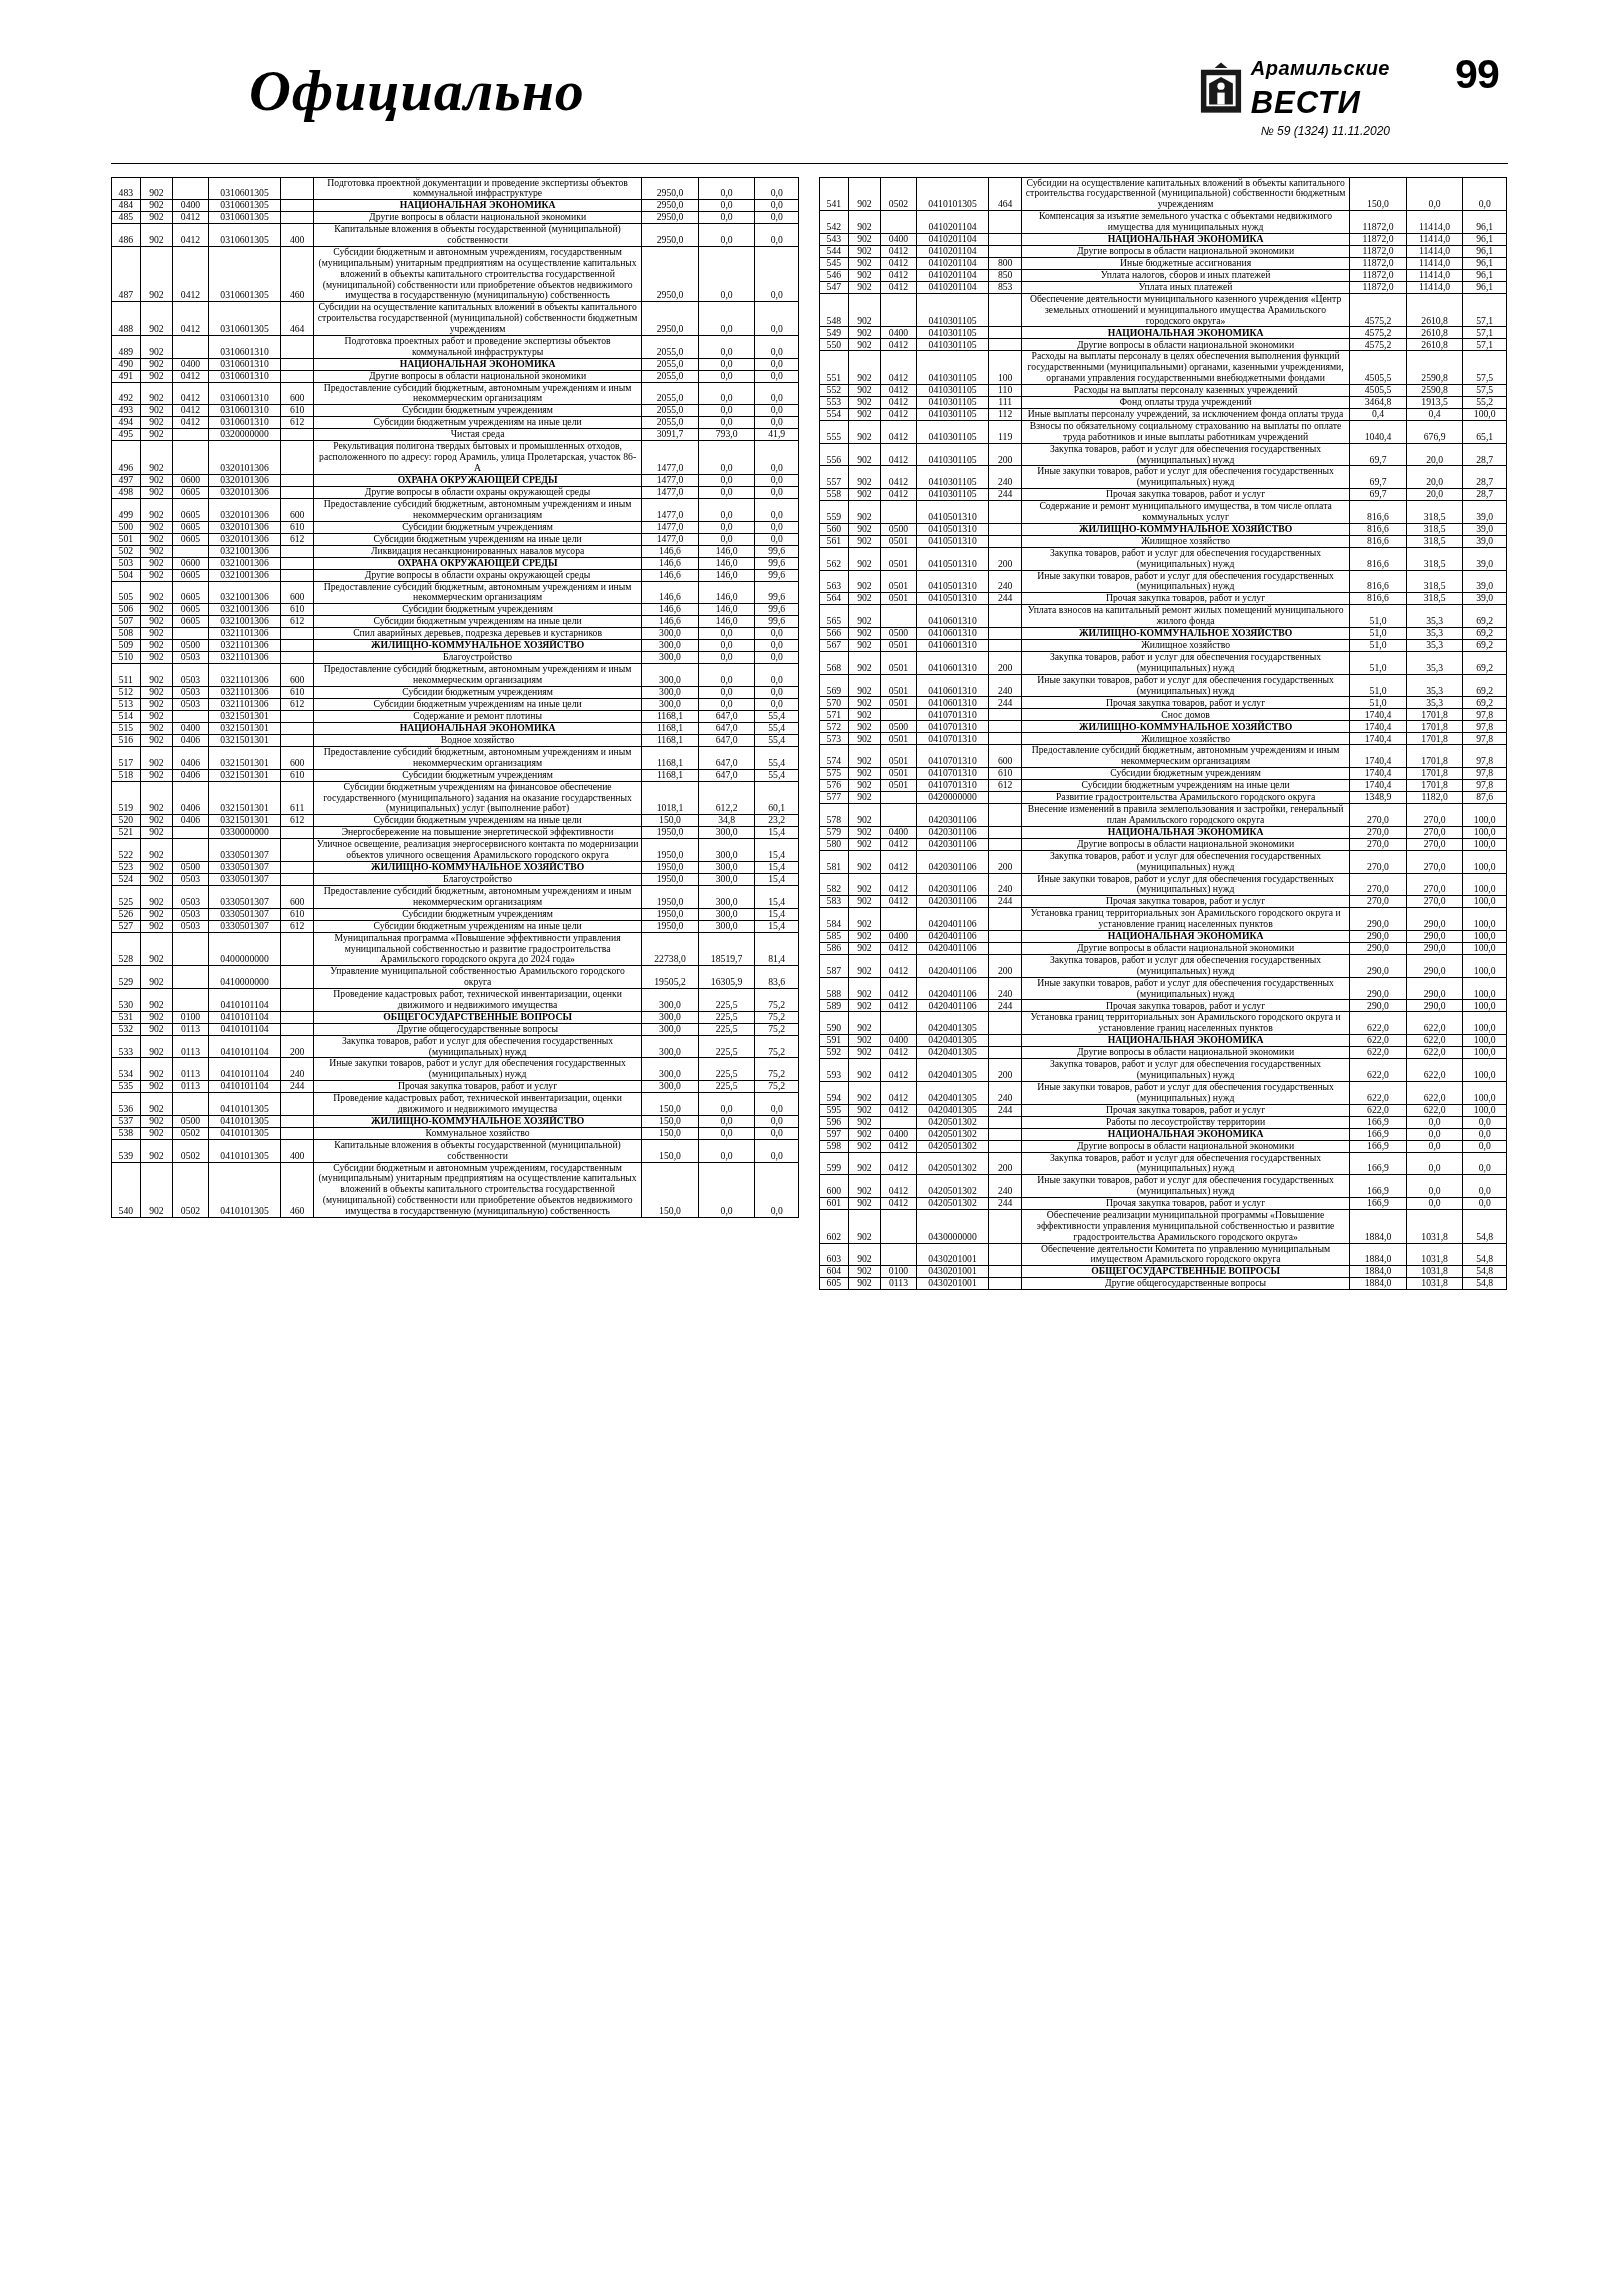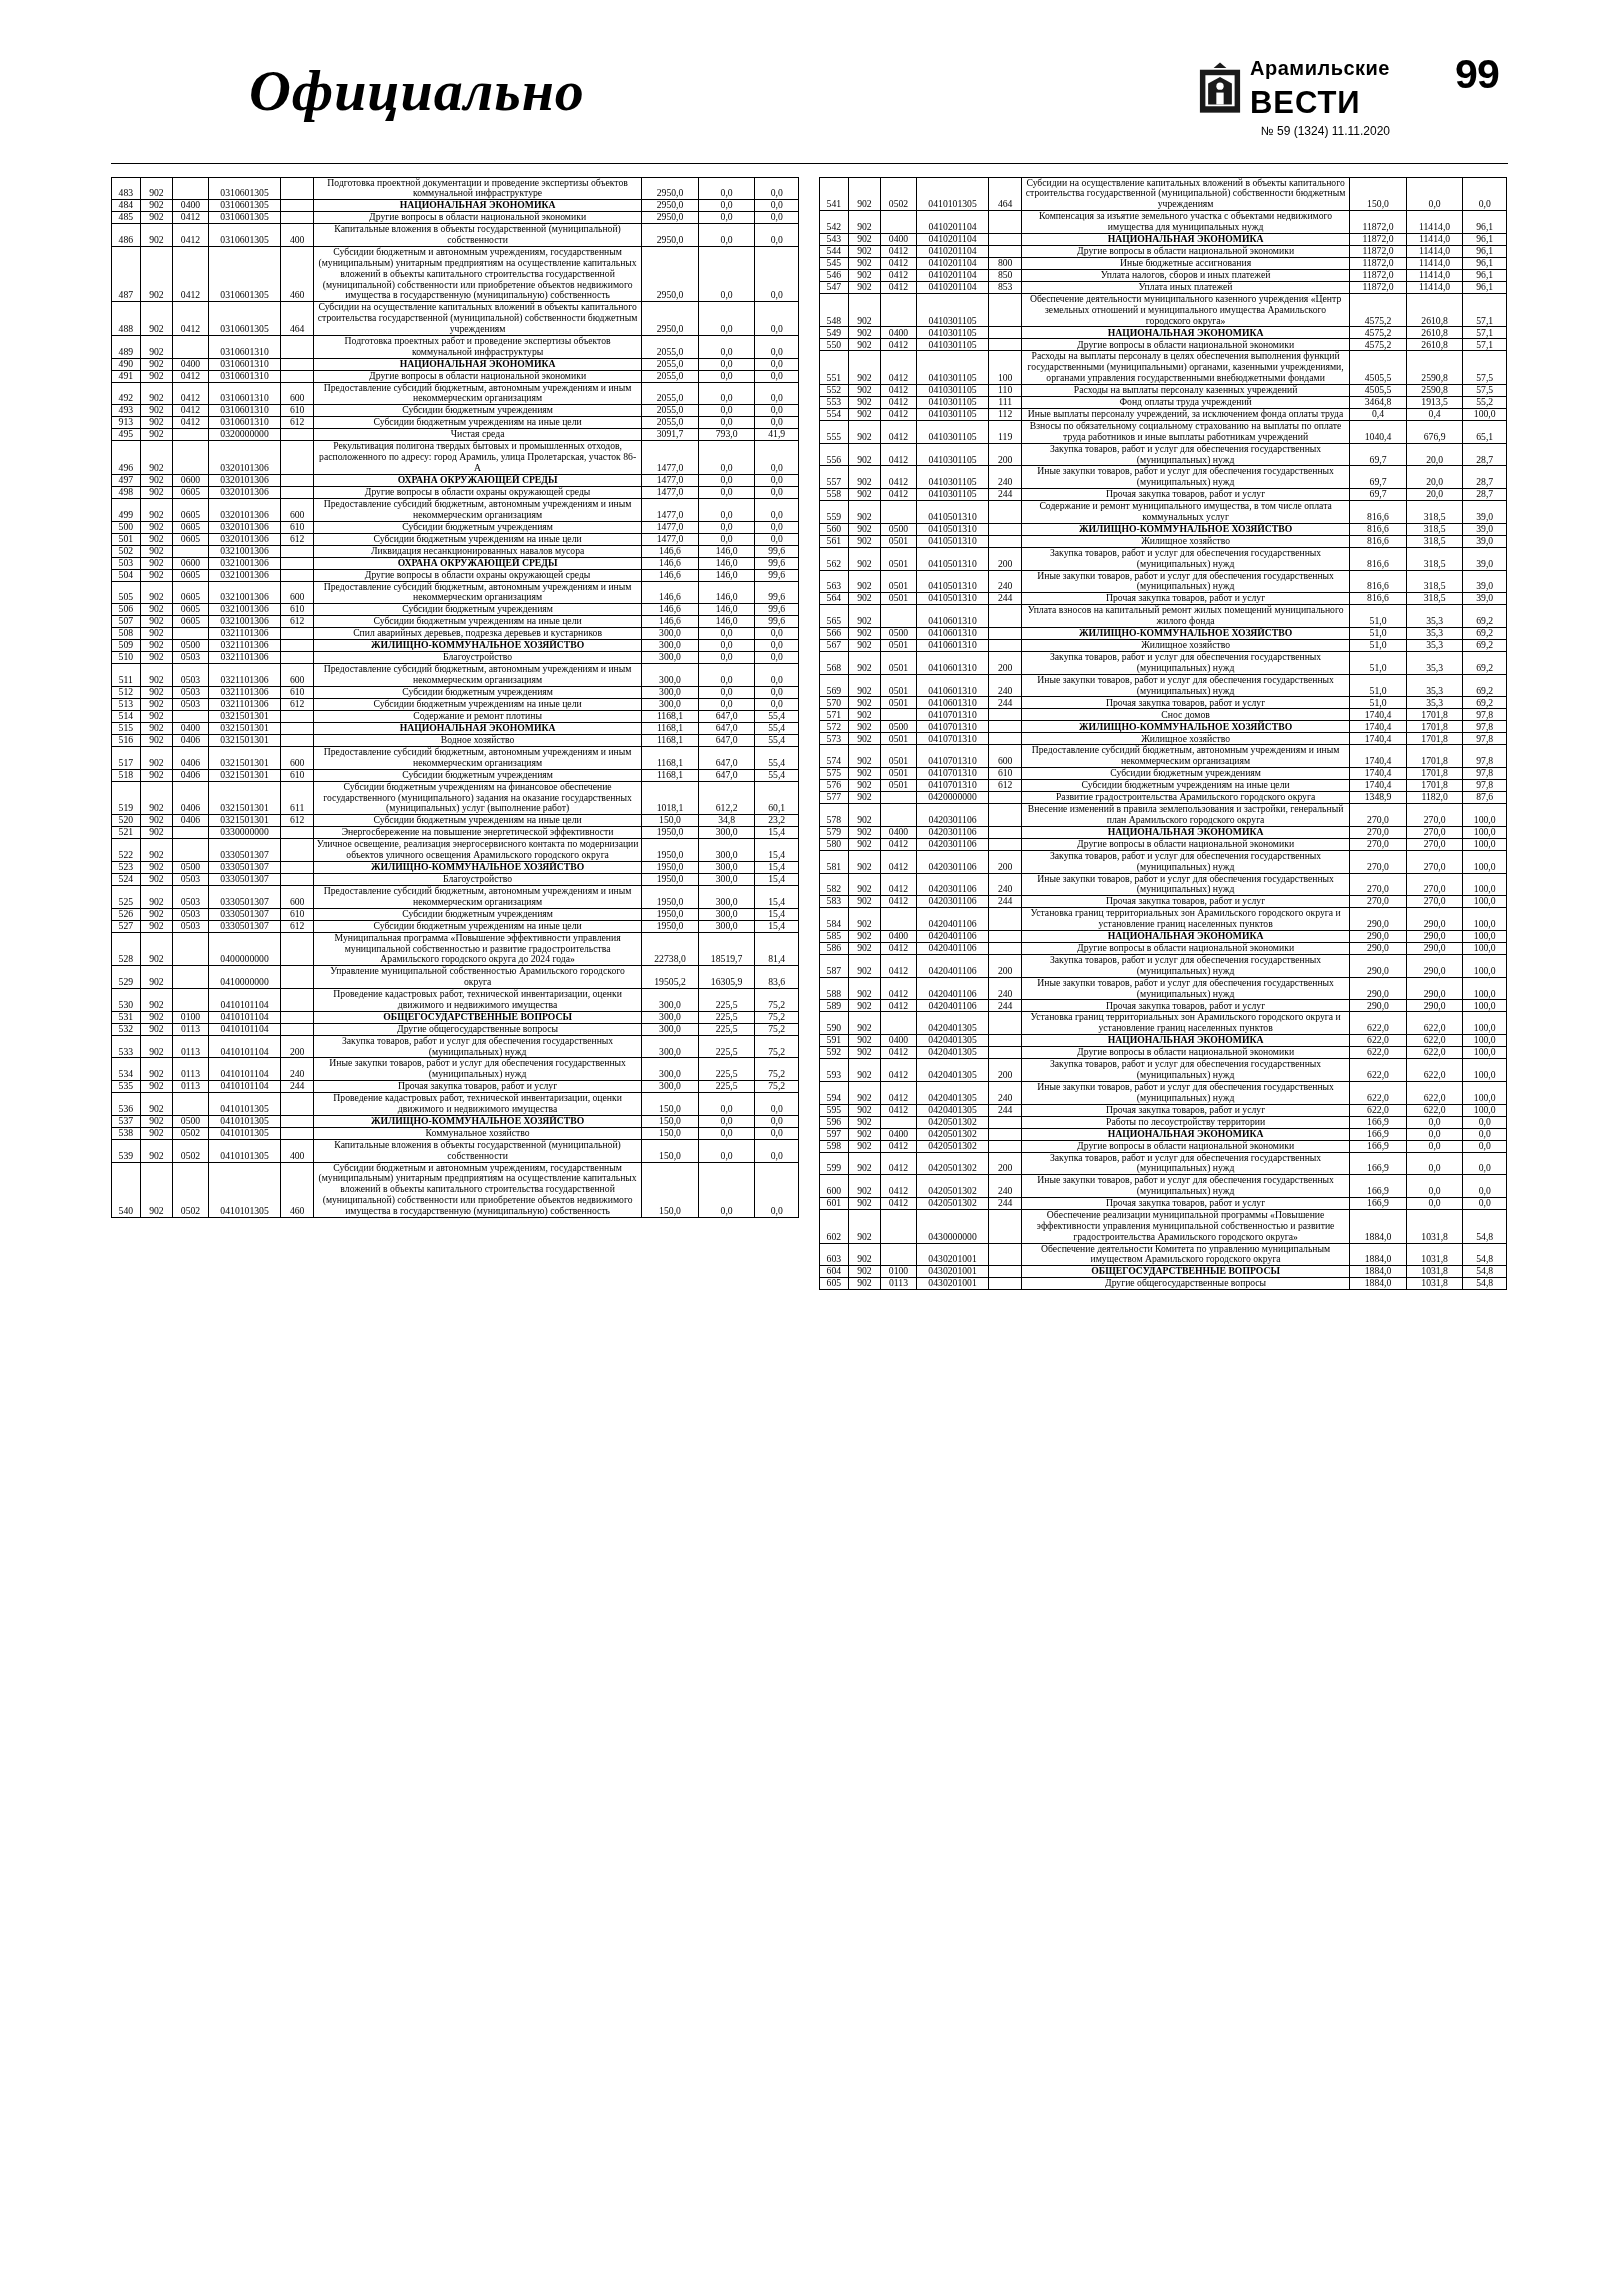--- a/index.html
+++ b/index.html
@@ -37,20 +37,21 @@
     font-size: 58px;
     letter-spacing: 0.9px;
   }
   .brand {
     position: absolute;
     right: 118px;
     top: 7.4px;
     display: flex;
     align-items: flex-start;
     gap: 9.2px;
+    font-style: italic;
   }
   .brand-logo {
     width: 42px;
     height: 52px;
     margin-top: 3.7px;
   }
   .brand-text { line-height: 1; }
   .brand-line1 {
     font-family: "Liberation Sans", sans-serif;
     font-weight: 700;
@@ -263,21 +264,21 @@
               <td class="c-vedom">902</td>
               <td class="c-razdel">0412</td>
               <td class="c-cel">0310601310</td>
               <td class="c-vid">610</td>
               <td class="c-name">Субсидии бюджетным учреждениям</td>
               <td class="c-v1">2055,0</td>
               <td class="c-v2">0,0</td>
               <td class="c-v3">0,0</td>
             </tr>
             <tr>
-              <td class="c-num">913</td>
+              <td class="c-num">494</td>
               <td class="c-vedom">902</td>
               <td class="c-razdel">0412</td>
               <td class="c-cel">0310601310</td>
               <td class="c-vid">612</td>
               <td class="c-name">Субсидии бюджетным учреждениям на иные цели</td>
               <td class="c-v1">2055,0</td>
               <td class="c-v2">0,0</td>
               <td class="c-v3">0,0</td>
             </tr>
             <tr>

